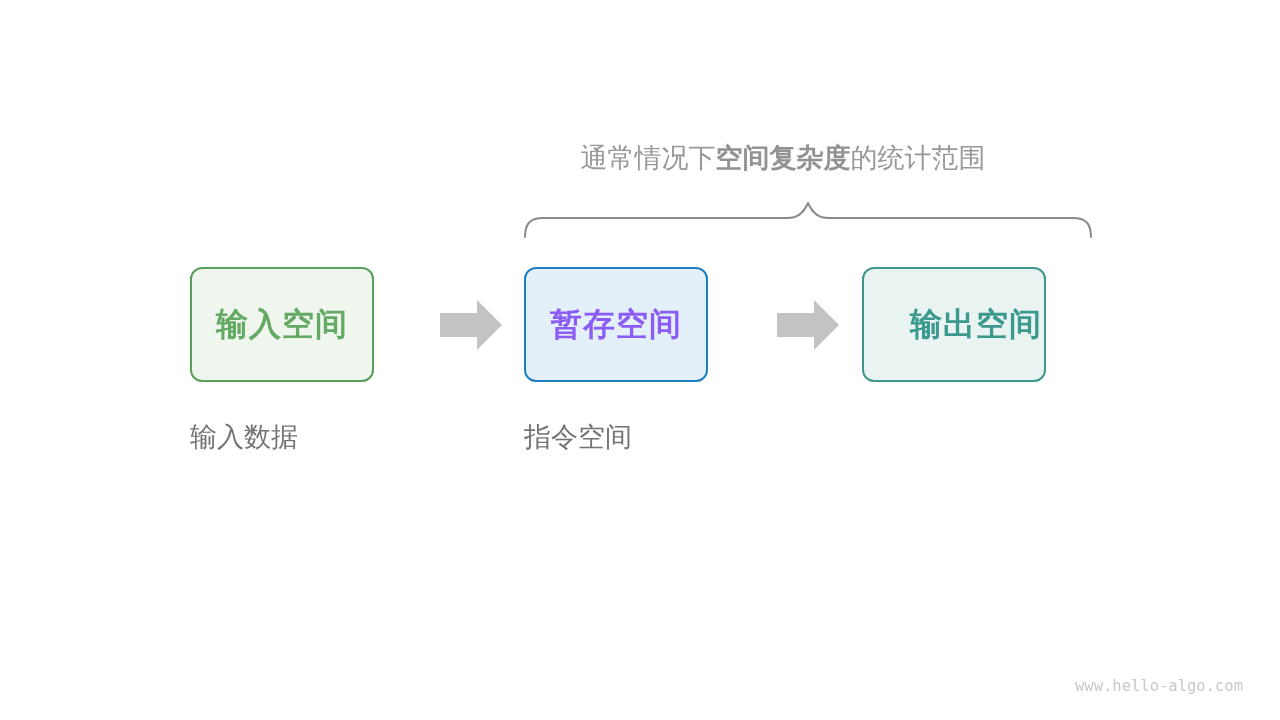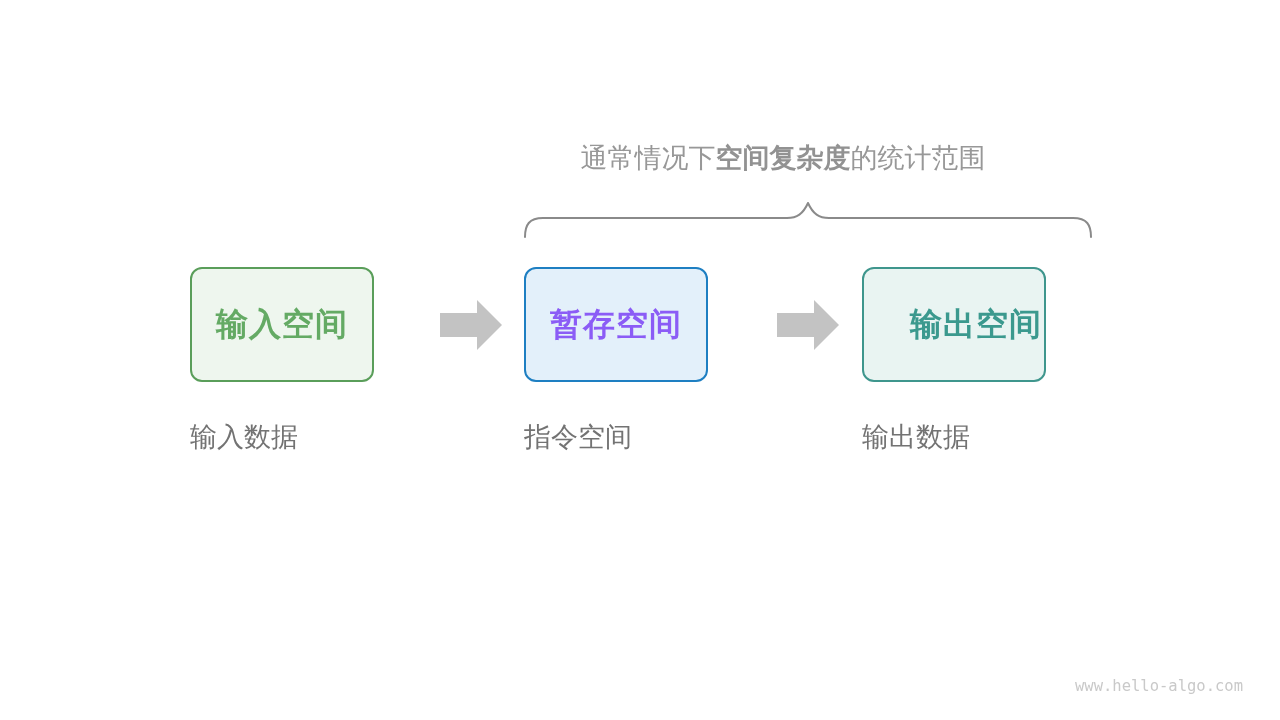--- a/index.html
+++ b/index.html
@@ -119,19 +119,16 @@
   </div>
 
   <div class="notes notes-input">
     <div>输入数据</div>
   </div>
 
   <div class="notes notes-temp">
     <div>指令空间</div>
   </div>
 
-  <div class="notes notes-output">
-    <div>输出数据</div>
-  </div>
 
   <div class="watermark">www.hello-algo.com</div>
 
 </div>
 
 </body></html>

